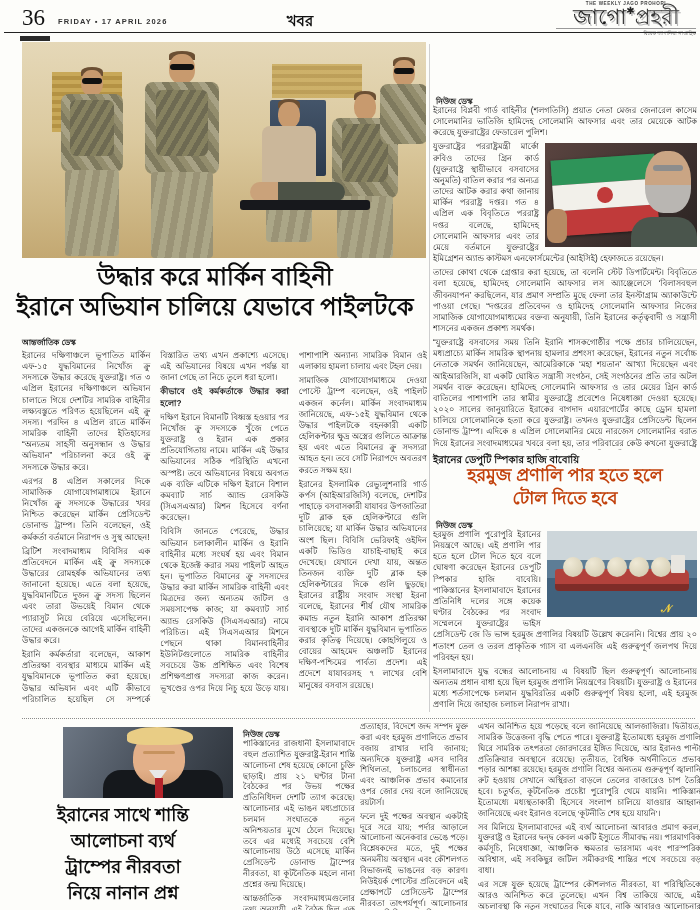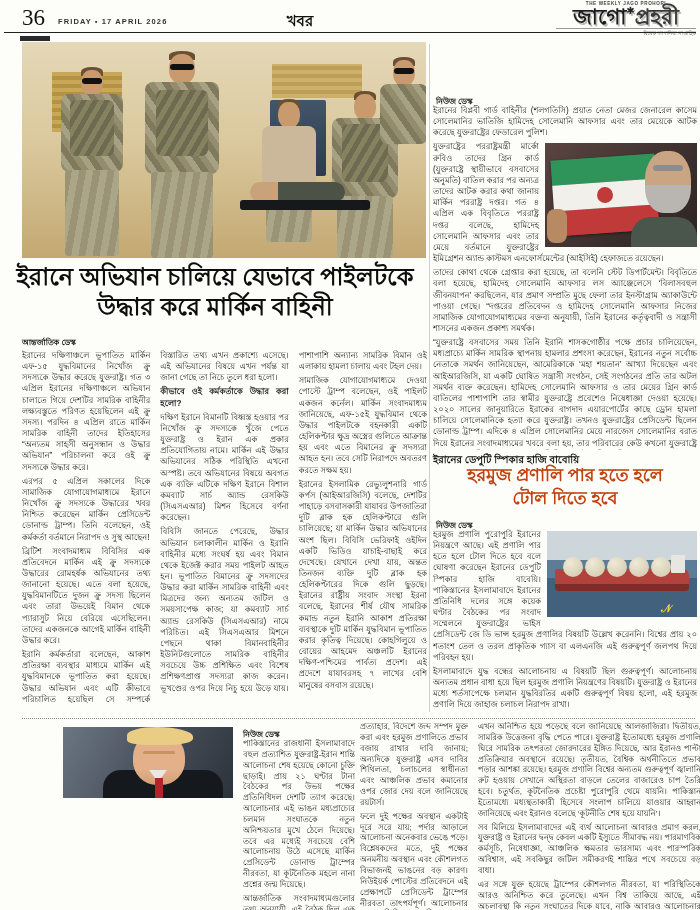--- a/index.html
+++ b/index.html
@@ -8,21 +8,21 @@
   
   .hdr-rule{position:absolute;left:4px;right:4px;top:32px;border-top:1.6px solid #222;}
   .pageno{position:absolute;left:22px;top:5px;font-family:"Liberation Serif","DejaVu Serif",serif;
           font-size:23px;color:#111;}
   .pageno-bar{position:absolute;left:20px;top:36px;width:30px;height:5px;background:#2b2b2b;}
   .dateline{position:absolute;left:58px;top:17px;font-size:7.5px;letter-spacing:1.1px;color:#333;font-weight:bold;}
   .section-title{position:absolute;left:240px;top:9px;width:120px;text-align:center;
                  font-size:15px;font-weight:bold;color:#111;}
   .masthead{position:absolute;right:4px;top:1px;width:140px;text-align:center;}
   .masthead .kicker{font-size:4.6px;letter-spacing:.6px;color:#444;font-weight:bold;text-align:center;}
-  .masthead .title{font-size:21px;font-weight:bold;color:#1c1c1c;line-height:1;
+  .masthead .title{font-size:21px;font-weight:normal;color:#1c1c1c;line-height:1;
                    text-shadow:1.5px 1.5px 0 #b9b9b9;white-space:nowrap;}
   .masthead .title .outline{color:#3a3a3a;}
   .masthead .mark{font-size:10px;color:#222;vertical-align:top;}
   .masthead .tagline{margin-top:1px;border-top:1px solid #999;font-size:5px;color:#555;text-align:right;padding-top:1px;}
   
   .body-txt{font-size:8.2px;line-height:1.36;text-align:justify;color:#222;}
   .body-txt p{margin:0 0 3px 0;}
   .body-txt p.bold{font-weight:bold;margin-top:2px;}
   .byline{font-size:7.8px;font-weight:bold;color:#111;}
   
@@ -163,28 +163,28 @@
       <div class="s-hair"></div>
       <div class="s-head"></div>
       <div class="s-glasses"></div>
       <div class="s-torso" style="width:48px;height:60px;"></div>
     </div>
     <div class="patient"></div>
     <div class="stretcher"></div>
   </div>
 
   <div class="lead-headline">
+    <div>উদ্ধার করে মার্কিন বাহিনী</div>
     <div>ইরানে অভিযান চালিয়ে যেভাবে পাইলটকে</div>
-    <div>উদ্ধার করে মার্কিন বাহিনী</div>
   </div>
   <div class="byline lead-byline">আন্তর্জাতিক ডেস্ক</div>
 
   <div class="lead-cols body-txt">
     <p>ইরানের দক্ষিণাঞ্চলে ভূপাতিত মার্কিন এফ-১৫ যুদ্ধবিমানের নিখোঁজ ক্রু সদস্যকে উদ্ধার করেছে যুক্তরাষ্ট্র। গত ৩ এপ্রিল ইরানের দক্ষিণাঞ্চলে অভিযান চালাতে গিয়ে দেশটির সামরিক বাহিনীর লক্ষ্যবস্তুতে পরিণত হয়েছিলেন এই ক্রু সদস্য। পরদিন ৪ এপ্রিল রাতে মার্কিন সামরিক বাহিনী তাদের ইতিহাসের “অন্যতম সাহসী অনুসন্ধান ও উদ্ধার অভিযান” পরিচালনা করে ওই ক্রু সদস্যকে উদ্ধার করে।</p>
-    <p>এরপর ৫ এপ্রিল সকালের দিকে সামাজিক যোগাযোগমাধ্যমে ইরানে নিখোঁজ ক্রু সদস্যকে উদ্ধারের খবর নিশ্চিত করেছেন মার্কিন প্রেসিডেন্ট ডোনাল্ড ট্রাম্প। তিনি বলেছেন, ওই কর্মকর্তা বর্তমানে নিরাপদ ও সুস্থ আছেন!</p>
+    <p>এরপর 8 এপ্রিল সকালের দিকে সামাজিক যোগাযোগমাধ্যমে ইরানে নিখোঁজ ক্রু সদস্যকে উদ্ধারের খবর নিশ্চিত করেছেন মার্কিন প্রেসিডেন্ট ডোনাল্ড ট্রাম্প। তিনি বলেছেন, ওই কর্মকর্তা বর্তমানে নিরাপদ ও সুস্থ আছেন!</p>
     <p>ব্রিটিশ সংবাদমাধ্যম বিবিসির এক প্রতিবেদনে মার্কিন এই ক্রু সদস্যকে উদ্ধারের রোমহর্ষক অভিযানের তথ্য জানানো হয়েছে। এতে বলা হয়েছে, যুদ্ধবিমানটিতে দুজন ক্রু সদস্য ছিলেন এবং তারা উভয়েই বিমান থেকে প্যারাসুট নিয়ে বেরিয়ে এসেছিলেন। তাদের একজনকে আগেই মার্কিন বাহিনী উদ্ধার করে।</p>
     <p>ইরানি কর্মকর্তারা বলেছেন, আকাশ প্রতিরক্ষা ব্যবস্থার মাধ্যমে মার্কিন এই যুদ্ধবিমানকে ভূপাতিত করা হয়েছে। উদ্ধার অভিযান এবং এটি কীভাবে পরিচালিত হয়েছিল সে সম্পর্কে বিস্তারিত তথ্য এখন প্রকাশ্যে এসেছে। এই অভিযানের বিষয়ে এখন পর্যন্ত যা জানা গেছে তা নিচে তুলে ধরা হলো।</p>
     <p class="bold">কীভাবে ওই কর্মকর্তাকে উদ্ধার করা হলো?</p>
     <p>দক্ষিণ ইরানে বিমানটি বিধ্বস্ত হওয়ার পর নিখোঁজ ক্রু সদস্যকে খুঁজে পেতে যুক্তরাষ্ট্র ও ইরান এক প্রকার প্রতিযোগিতায় নামে। মার্কিন এই উদ্ধার অভিযানের সঠিক পরিস্থিতি এখনো অস্পষ্ট। তবে অভিযানের বিষয়ে অবগত এক ব্যক্তি এটিকে দক্ষিণ ইরানে বিশাল কমব্যাট সার্চ অ্যান্ড রেসকিউ (সিএসএআর) মিশন হিসেবে বর্ণনা করেছেন।</p>
     <p>বিবিসি জানতে পেরেছে, উদ্ধার অভিযান চলাকালীন মার্কিন ও ইরানি বাহিনীর মধ্যে সংঘর্ষ হয় এবং বিমান থেকে ইজেক্ট করার সময় পাইলট আহত হন। ভূপাতিত বিমানের ক্রু সদস্যদের উদ্ধার করা মার্কিন সামরিক বাহিনী এবং মিত্রদের জন্য অন্যতম জটিল ও সময়সাপেক্ষ কাজ; যা কমব্যাট সার্চ অ্যান্ড রেসকিউ (সিএসএআর) নামে পরিচিত। এই সিএসএআর মিশনে পেছনে থাকা বিমানবাহিনীর ইউনিটগুলোতে সামরিক বাহিনীর সবচেয়ে উচ্চ প্রশিক্ষিত এবং বিশেষ প্রশিক্ষণপ্রাপ্ত সদস্যরা কাজ করেন। ভূখণ্ডের ওপর দিয়ে নিচু হয়ে উড়ে যায়। পাশাপাশি অন্যান্য সামরিক বিমান ওই এলাকায় হামলা চালায় এবং টহল দেয়।</p>
     <p>সামাজিক যোগাযোগমাধ্যমে দেওয়া পোস্টে ট্রাম্প বলেছেন, ওই পাইলট একজন কর্নেল। মার্কিন সংবাদমাধ্যম জানিয়েছে, এফ-১৫ই যুদ্ধবিমান থেকে উদ্ধার পাইলটকে বহনকারী একটি হেলিকপ্টার ক্ষুদ্র অস্ত্রের গুলিতে আক্রান্ত হয় এবং এতে বিমানের ক্রু সদস্যরা আহত হন। তবে সেটি নিরাপদে অবতরণ করতে সক্ষম হয়।</p>
     <p>ইরানের ইসলামিক রেভ্যুলুশনারি গার্ড কর্পস (আইআরজিসি) বলেছে, দেশটির পাহাড়ে বসবাসকারী যাযাবর উপজাতিরা দুটি ব্লাক হক হেলিকপ্টারে গুলি চালিয়েছে; যা মার্কিন উদ্ধার অভিযানের অংশ ছিল। বিবিসি ভেরিফাই ওইদিন একটি ভিডিও যাচাই-বাছাই করে দেখেছে। যেখানে দেখা যায়, অন্তত তিনজন ব্যক্তি দুটি ব্লাক হক হেলিকপ্টারের দিকে গুলি ছুড়ছে। ইরানের রাষ্ট্রীয় সংবাদ সংস্থা ইরনা বলেছে, ইরানের শীর্ষ যৌথ সামরিক কমান্ড নতুন ইরানি আকাশ প্রতিরক্ষা ব্যবস্থাকে দুটি মার্কিন যুদ্ধবিমান ভূপাতিত করার কৃতিত্ব দিয়েছে। কোহগিলুয়ে ও বোয়ের আহমেদ অঞ্চলটি ইরানের দক্ষিণ-পশ্চিমের পার্বত্য প্রদেশ। এই প্রদেশে যাযাবরসহ ৭ লাখের বেশি মানুষের বসবাস রয়েছে।</p>
 
   </div>
 
@@ -238,20 +238,26 @@
 
   <div class="trump-photo">
     <div class="t-suit"></div>
     <div class="t-face"></div>
     <div class="t-hair"></div>
     <div class="t-brow"></div>
     <div class="t-collar"></div>
     <div class="t-tie"></div>
   </div>
 
+  <div class="trump-headline">
+    <div>ইরানের সাথে শান্তি</div>
+    <div>আলোচনা ব্যর্থ</div>
+    <div>ট্রাম্পের নীরবতা</div>
+    <div>নিয়ে নানান প্রশ্ন</div>
+  </div>
 
   <div class="byline bot-byline">নিউজ ডেস্ক</div>
 
   <div class="bot-colA body-txt small">
     <p>পাকিস্তানের রাজধানী ইসলামাবাদে বহুল প্রত্যাশিত যুক্তরাষ্ট্র-ইরান শান্তি আলোচনা শেষ হয়েছে কোনো চুক্তি ছাড়াই। প্রায় ২১ ঘণ্টার টানা বৈঠকের পর উভয় পক্ষের প্রতিনিধিদল দেশটি ত্যাগ করেছে। আলোচনার এই ভাঙন মধ্যপ্রাচ্যের চলমান সংঘাতকে নতুন অনিশ্চয়তার মুখে ঠেলে দিয়েছে। তবে এর মধ্যেই সবচেয়ে বেশি আলোচনায় উঠে এসেছে মার্কিন প্রেসিডেন্ট ডোনাল্ড ট্রাম্পের নীরবতা, যা কূটনৈতিক মহলে নানা প্রশ্নের জন্ম দিয়েছে।</p>
     <p>আন্তর্জাতিক সংবাদমাধ্যমগুলোর তথ্য অনুযায়ী, এই বৈঠক ছিল এক দশকেরও বেশি সময়ের মধ্যে যুক্তরাষ্ট্র ও ইরানের সবচেয়ে গুরুত্বপূর্ণ সরাসরি সংলাপ। যুদ্ধবিরতি টিকিয়ে রাখা এবং বৃহত্তর শান্তি প্রক্রিয়ার পথ তৈরি করাই ছিল আলোচনার মূল লক্ষ্য। কিন্তু শেষ পর্যন্ত উভয় পক্ষই মৌলিক মতপার্থক্য দূর করতে পারেনি। আলোচনা ভেস্তে যাওয়ার প্রধান কারণগুলোর মধ্যে সবচেয়ে গুরুত্বপূর্ণ ছিল পারমাণবিক কর্মসূচি। যুক্তরাষ্ট্র স্পষ্টভাবে চেয়েছিল, ইরান যেন ইউরেনিয়াম সমৃদ্ধকরণ সম্পূর্ণভাবে বন্ধ করার প্রতিশ্রুতি দেয়। কিন্তু ইরান সেই প্রতিশ্রুতি দিতে অস্বীকৃতি জানায় এবং নিজেদের পারমাণবিক কর্মসূচিকে সার্বভৌম অধিকার হিসেবে তুলে ধরে। এর পাশাপাশি অর্থনৈতিক ও কৌশলগত নানা দাবি আলোচনাকে আরও জটিল করে তোলে। ইরান নিষেধাজ্ঞা</p>
   </div>
   <div class="bot-colB body-txt small">
     <p>প্রত্যাহার, বিদেশে জব্দ সম্পদ মুক্ত করা এবং হরমুজ প্রণালিতে প্রভাব বজায় রাখার দাবি জানায়; অন্যদিকে যুক্তরাষ্ট্র এসব দাবির শিথিলতা, চলাচলের স্বাধীনতা এবং আঞ্চলিক প্রভাব কমানোর ওপর জোর দেয় বলে জানিয়েছে রয়টার্স।</p>
     <p>ফলে দুই পক্ষের অবস্থান একটাই দূরে সরে যায়; পর্দার আড়ালে আলোচনা অনেকবার ভেঙে পড়ে। বিশ্লেষকদের মতে, দুই পক্ষের অনমনীয় অবস্থান এবং কৌশলগত বিভাজনই ভাঙনের বড় কারণ। নিউইয়র্ক পোস্টের প্রতিবেদনে এই প্রেক্ষাপটে প্রেসিডেন্ট ট্রাম্পের নীরবতা তাৎপর্যপূর্ণ। আলোচনার আগে তিনি সরব ছিলেন এবং প্রয়োজনে সামরিক পদক্ষেপের হুঁশিয়ারিও দিয়েছিলেন। এমনকি তিনি বলেছিলেন, প্রয়োজন হলে যুক্তরাষ্ট্রের সামরিক প্রস্তুতি রয়েছে। তবে তিনি সরাসরি কোনো নিয়মিত প্রতিক্রিয়া দেখাননি। আগেই তিনি ইঙ্গিত দিয়েছিলেন যে ‘প্ল্যান বি’ আলোচনার বাইরে বিকল্প কৌশল খুব সীমিত। বিশ্লেষকদের মতে, ট্রাম্পের এই নীরবতা দেখা যেতে পারে। একদিকে তিনি সামরিক চাপ বজায় রাখার, অন্যদিকে কূটনৈতিক দরজাও পুরোপুরি বন্ধ করেননি। আবার কেউ কেউ মনে করছেন, আলোচনা প্রশাসনের জন্য রাজনৈতিকভাবে অস্বস্তিকর হওয়ায় অপেক্ষাকৃত সতর্ক অবস্থান নিয়েছেন।</p>

